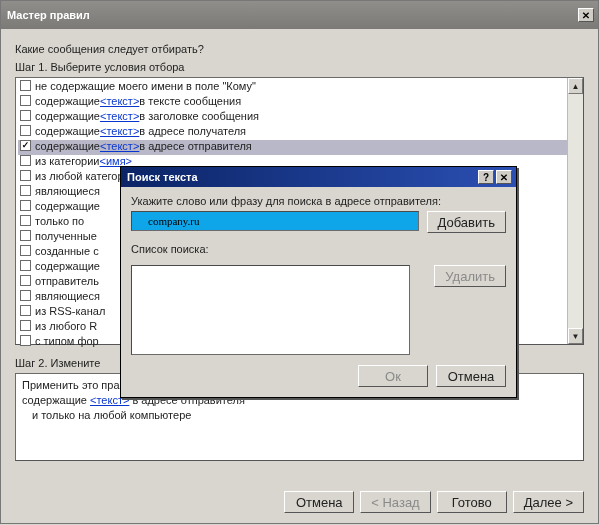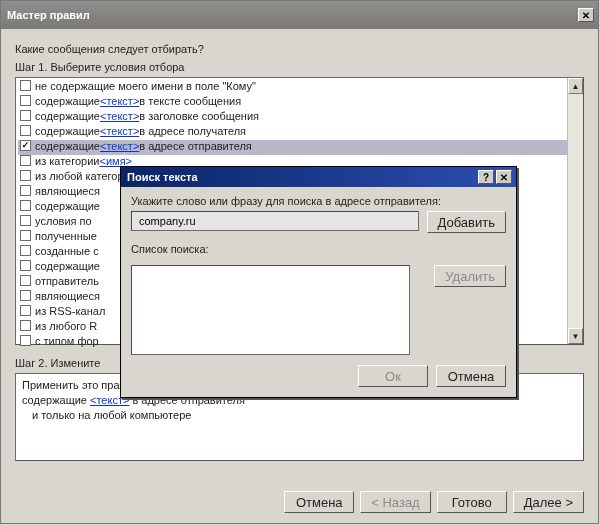--- a/index.html
+++ b/index.html
@@ -139,23 +139,23 @@
   .modal .mtitle .spacer{flex:1;}
   .modal .mtitle .tb-btn { margin-left:2px; }
   .modal .mbody { padding: 8px 10px 10px 10px; }
   .label { margin-bottom: 4px; }
   .modal-row1 { display:flex; gap:8px; align-items:flex-start; }
   .txt {
     flex:1;
     height:20px;
     border:1px solid #6b6b6b;
     border-top-color:#4a4a4a; border-left-color:#4a4a4a;
-    background:#e5e5e5;
-    padding:2px 7px;
-    font-family:Liberation Sans, sans-serif;
+    background:#0ea5e9;
+    padding:2px 16px;
+    font-family:Liberation Serif, serif;
     font-size:11px;
   }
   .listbox {
     background:#fff;
     border:1px solid #6b6b6b;
     border-top-color:#4a4a4a; border-left-color:#4a4a4a;
     height:90px;
   }
   .modal-row2 { display:flex; gap:24px; margin-top:10px; }
   .col-right { display:flex; flex-direction:column; gap:60px; }
@@ -219,21 +219,21 @@
           <div class="row">
             <span class="chk"></span>
             <span>являющиеся</span>
           </div>
           <div class="row">
             <span class="chk"></span>
             <span>содержащие</span>
           </div>
           <div class="row">
             <span class="chk"></span>
-            <span>условия по</span>
+            <span>только по</span>
           </div>
           <div class="row">
             <span class="chk"></span>
             <span>полученные</span>
           </div>
           <div class="row">
             <span class="chk"></span>
             <span>созданные с</span>
           </div>
           <div class="row">

